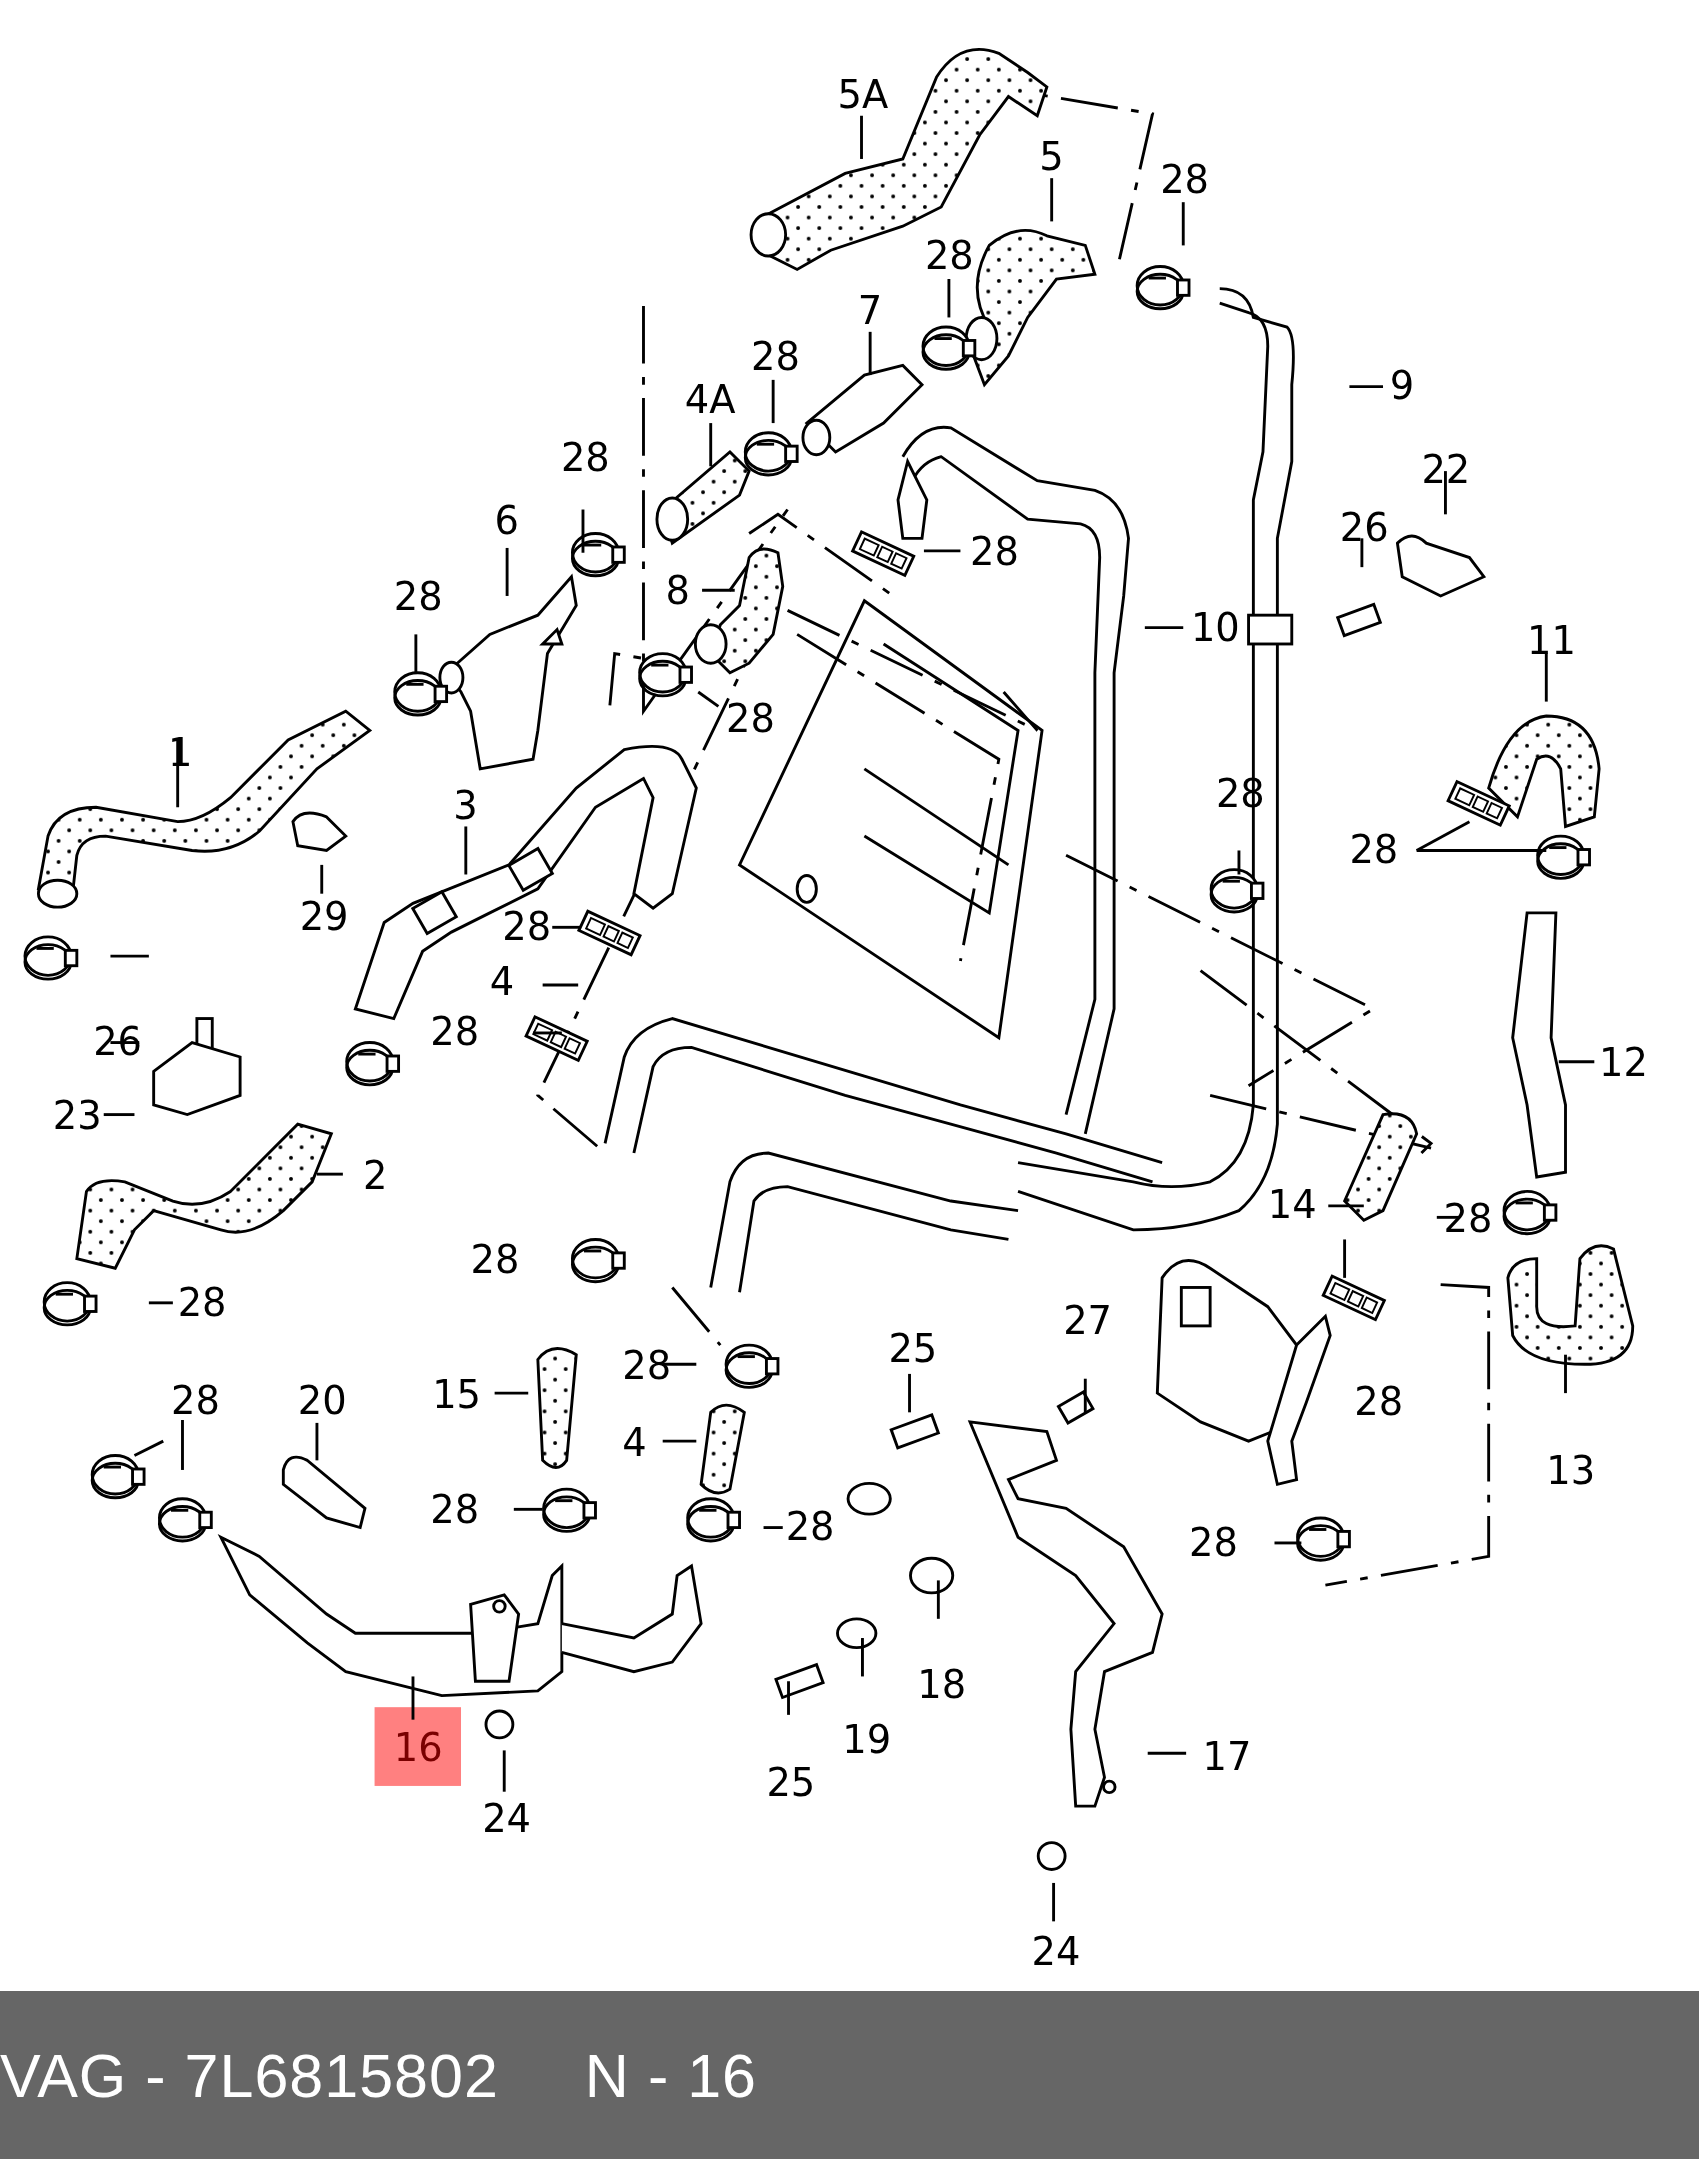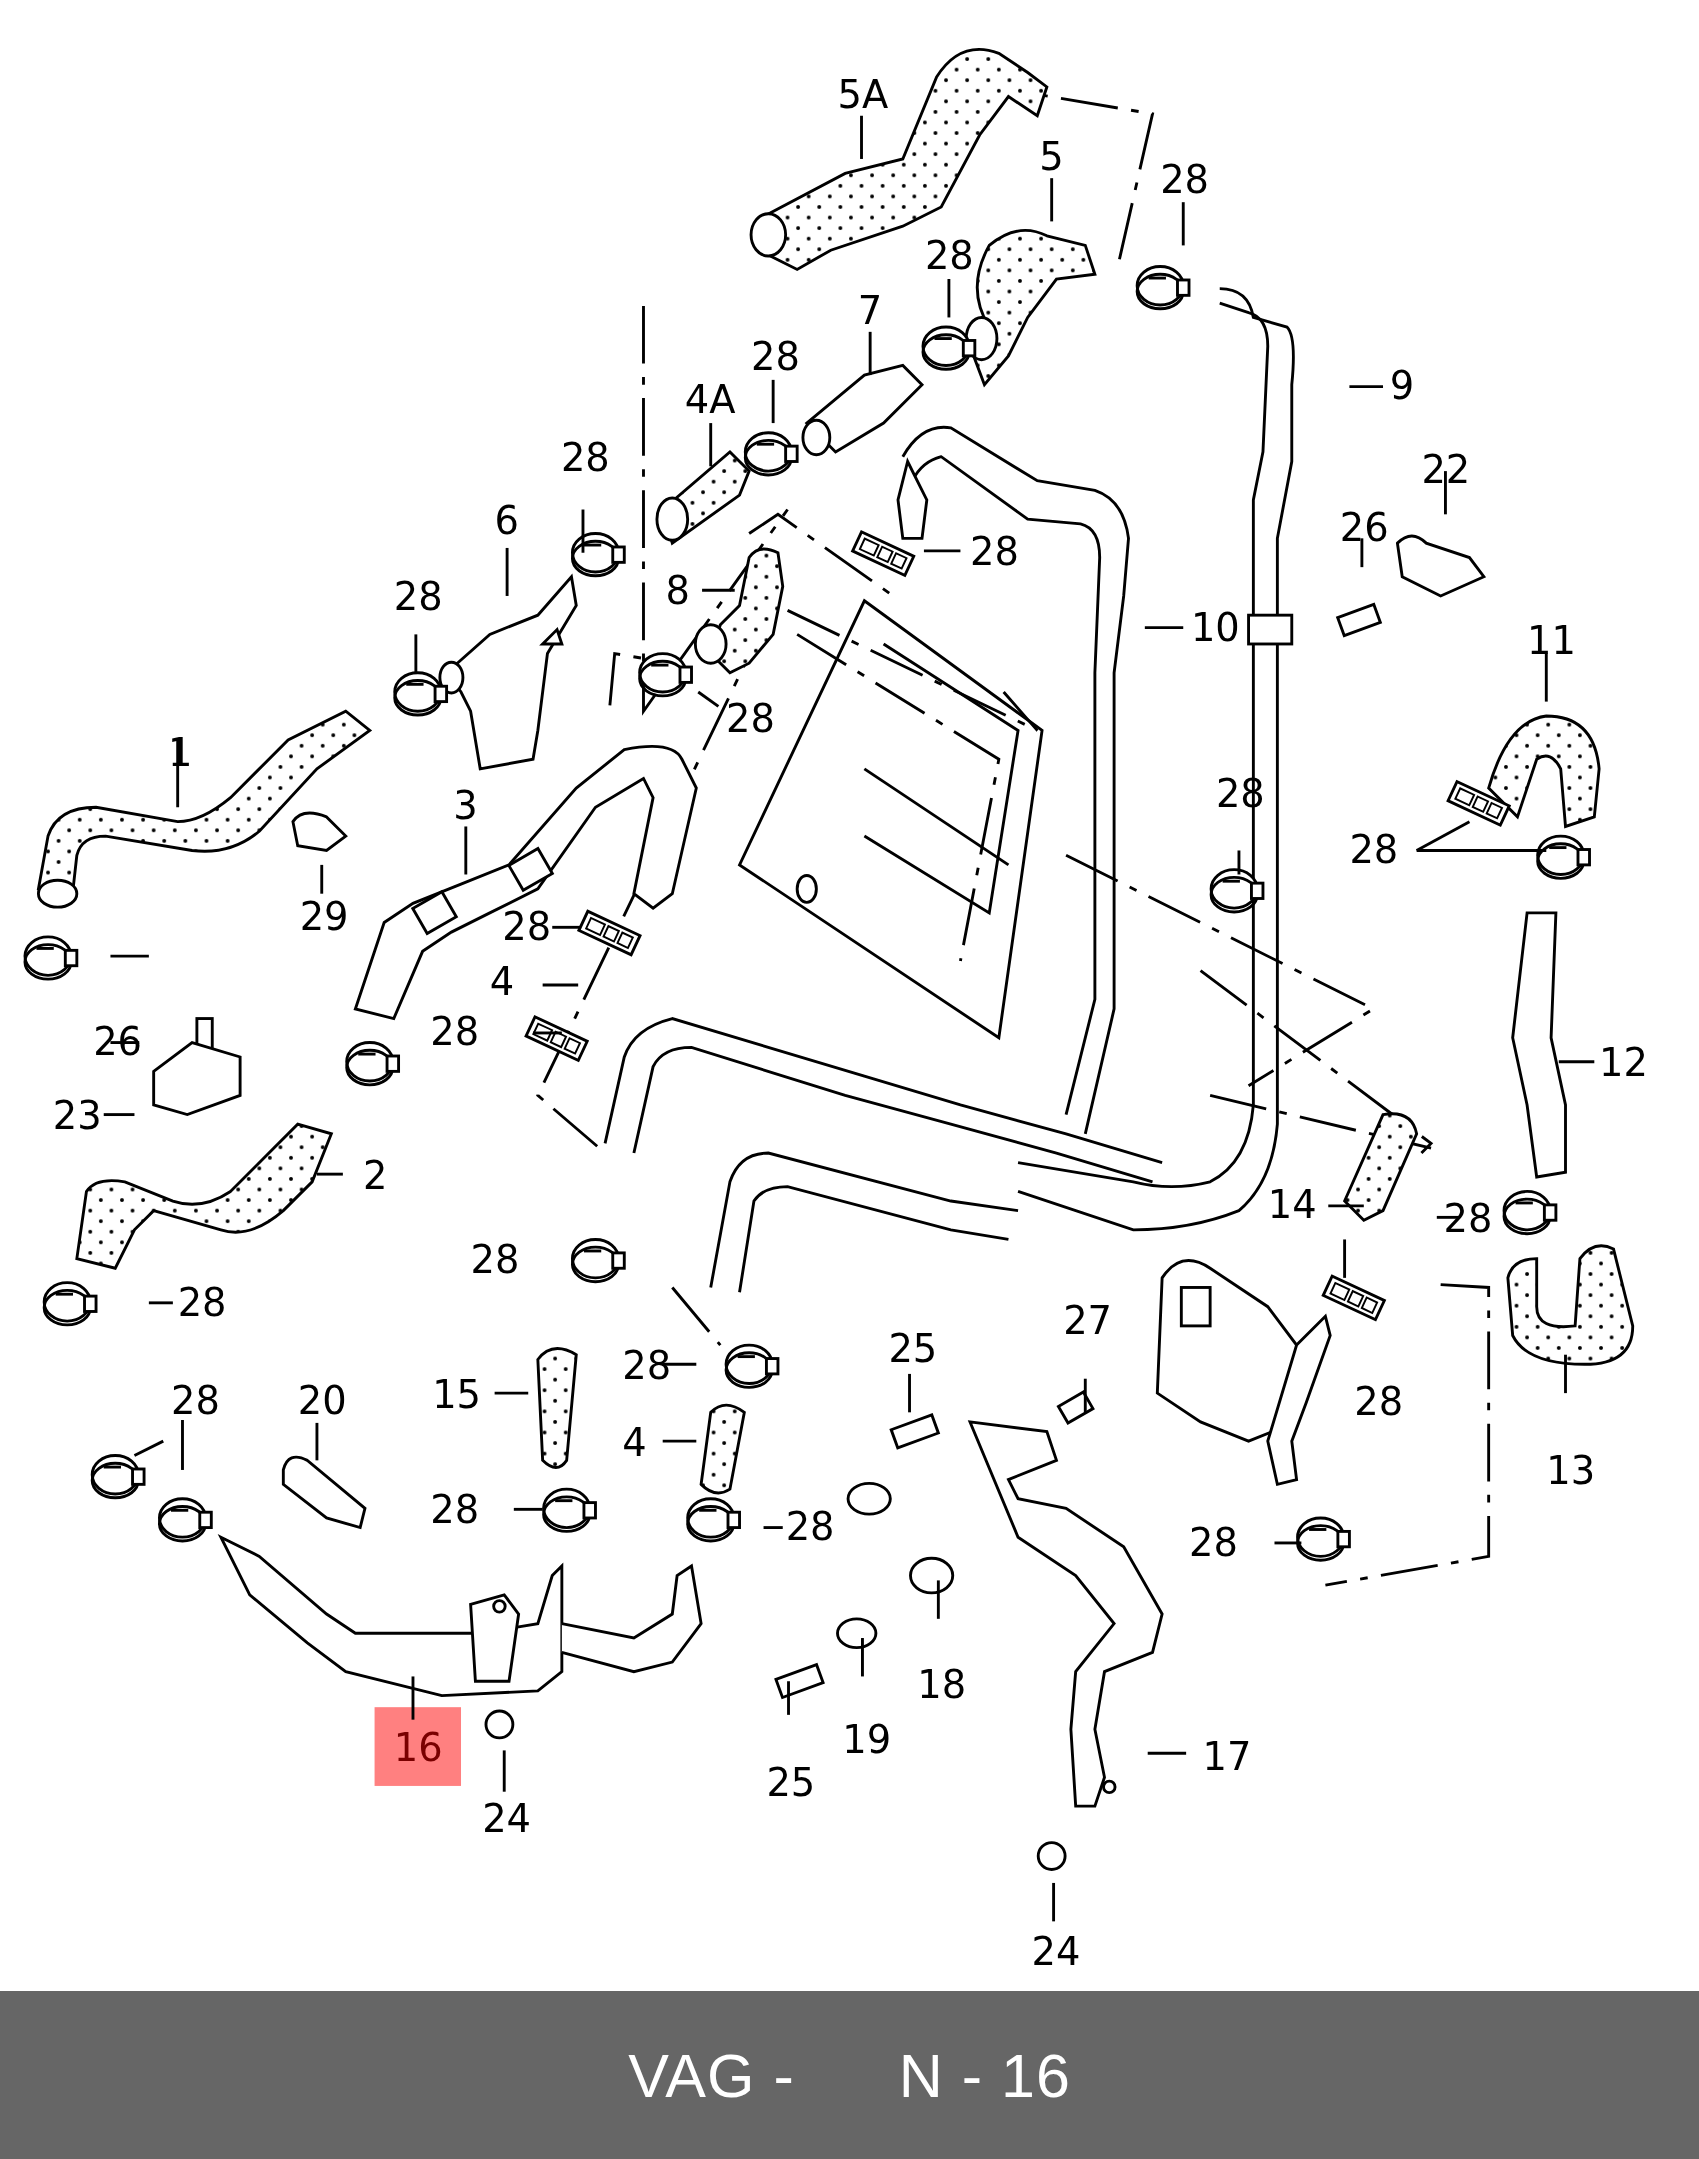--- a/index.html
+++ b/index.html
@@ -1,21 +1,21 @@
 <!DOCTYPE html>
 <html><head>
 <meta charset="utf-8">
 <style>
   html, body { margin: 0; padding: 0; background: #ffffff; }
   body { width: 1699px; height: 2160px; position: relative; overflow: hidden;
          font-family: "DejaVu Sans", sans-serif; }
   #diagram { position: absolute; left: 0; top: 0; width: 1699px; height: 1991px; }
   #diagram text.lbl { font-family: "DejaVu Sans", sans-serif; font-size: 40px; fill: #000; }
   #footer { position: absolute; left: 0; top: 1991px; width: 1699px; height: 169px;
-            background: #666666; display: flex; align-items: center; justify-content: center; }
+            background: #666666; display: flex; align-items: center; justify-content: flex-start; }
   #footer .ftxt { color: #ffffff; font-family: "Liberation Sans", sans-serif; font-size: 61px;
                   letter-spacing: 1px; white-space: pre; }
   #footer .gap { display: inline-block; width: 86px; }
 </style>
 </head>
 <body>
 
 <svg id="diagram" viewBox="0 0 1769 2072" xmlns="http://www.w3.org/2000/svg">
   <defs>
     <pattern id="dots" width="22" height="22" patternUnits="userSpaceOnUse">
@@ -328,20 +328,21 @@
     <text class="lbl" x="502" y="1907">24</text>
     <text class="lbl" x="1074" y="2045">24</text>
   </g>
 </svg>
 
 <div id="footer">
   <span class="ftxt">VAG</span>
   <span class="ftxt"> </span>
   <span class="ftxt">-</span>
   <span class="ftxt"> </span>
+  <span class="ftxt">7L6815802</span>
   <span class="gap"></span>
   <span class="ftxt">N</span>
   <span class="ftxt"> </span>
   <span class="ftxt">-</span>
   <span class="ftxt"> </span>
   <span class="ftxt">16</span>
 </div>
 
 
 </body></html>

